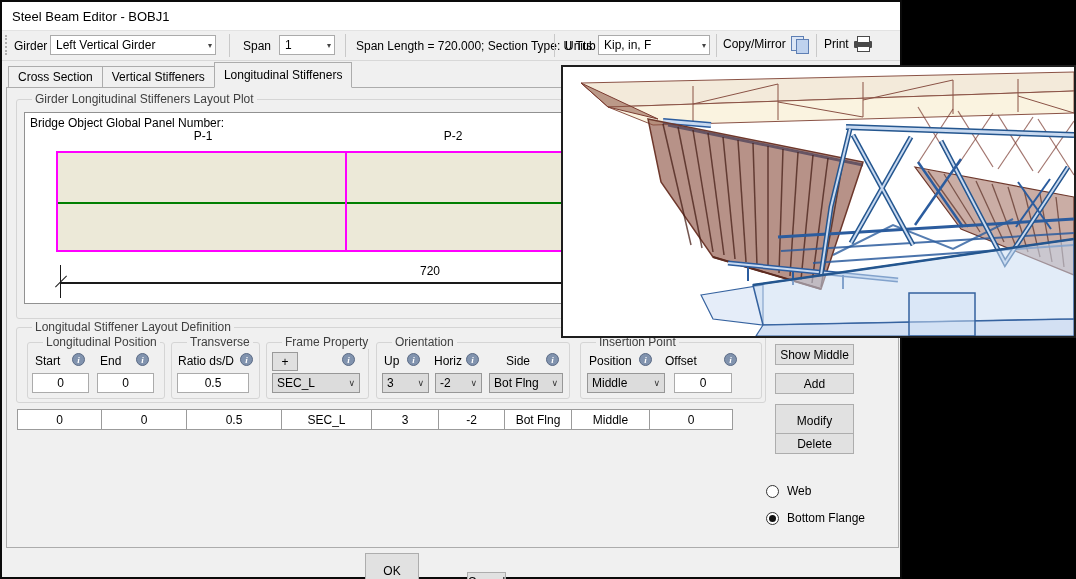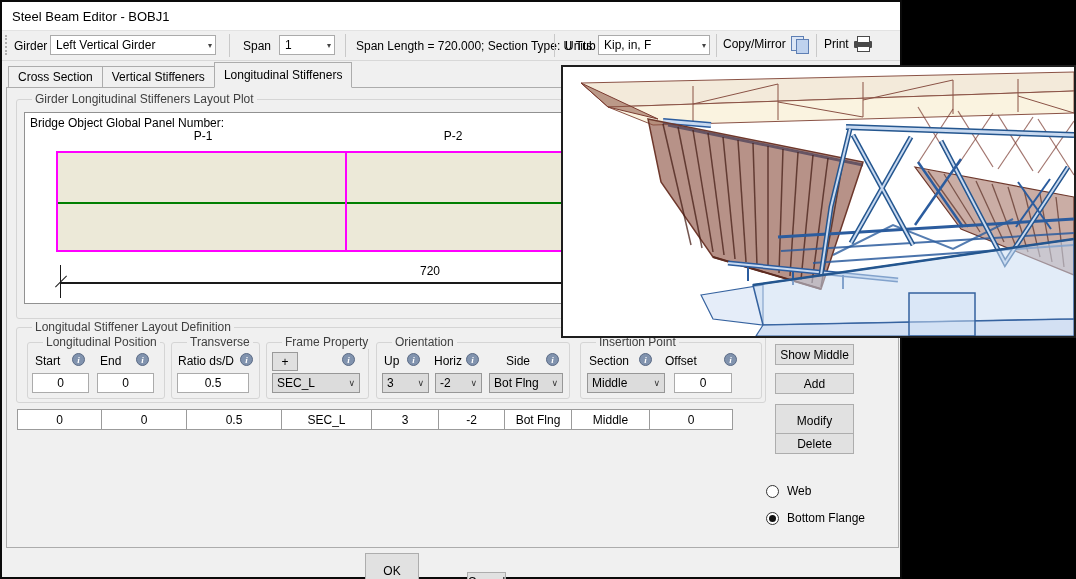--- a/index.html
+++ b/index.html
@@ -221,21 +221,21 @@
       <span class="arr">∨</span>
     </div>
     <div class="fcombo" style="position:absolute;left:487px;top:371px;width:74px">
       <span>Bot Flng</span>
       <span class="arr">∨</span>
     </div>
 
     <div class="grp" style="left:578px;top:340px;width:180px;height:55px">
       <span class="gtitle">Insertion Point</span>
     </div>
-    <span class="flbl" style="left:587px;top:352px;position:absolute">Section</span>
+    <span class="flbl" style="left:587px;top:352px;position:absolute">Position</span>
     <div class="info" style="left:637px;top:351px">
         <span>i</span>
       </div>
     <span class="flbl" style="left:663px;top:352px;position:absolute">Offset</span>
     <div class="info" style="left:722px;top:351px">
         <span>i</span>
       </div>
     <div class="fcombo" style="position:absolute;left:585px;top:371px;width:78px">
       <span>Middle</span>
       <span class="arr">∨</span>

